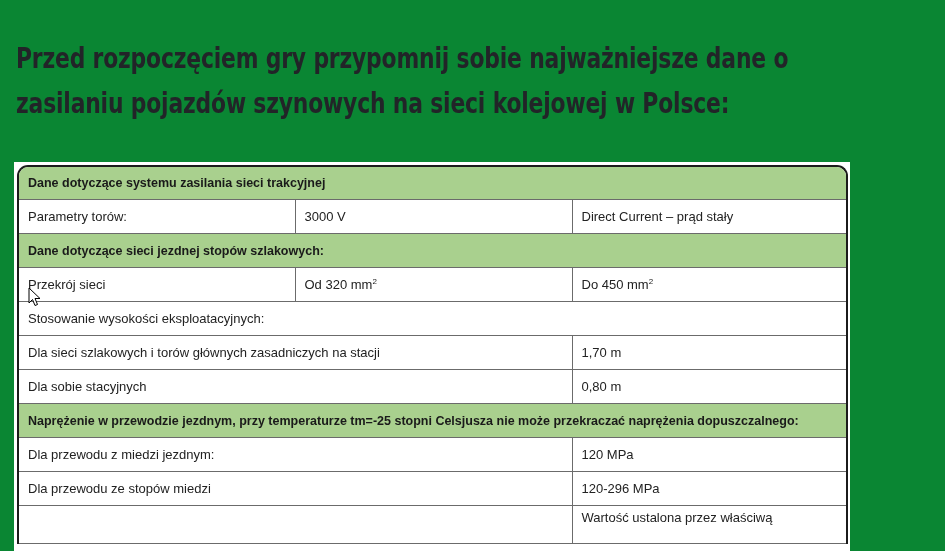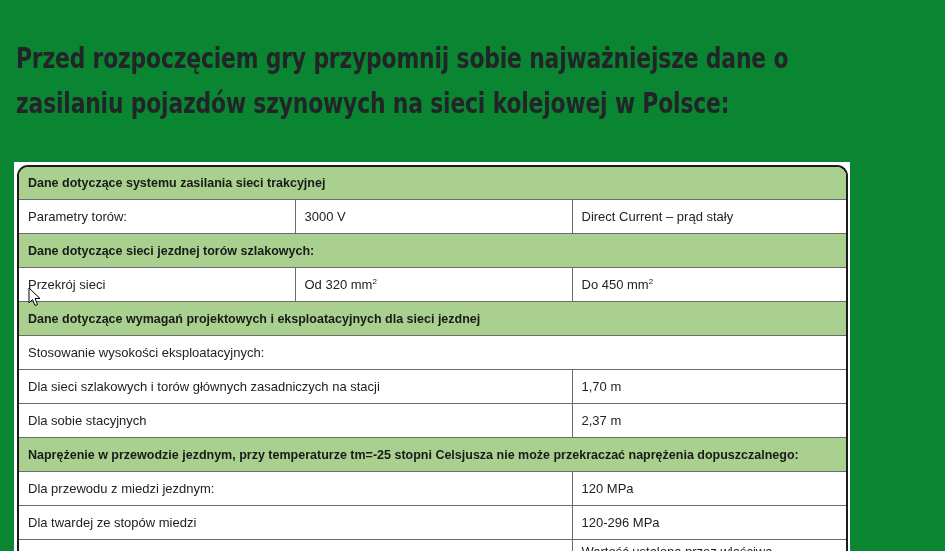--- a/index.html
+++ b/index.html
@@ -115,52 +115,49 @@
         <tr class="section">
           <td colspan="3">Dane dotyczące systemu zasilania sieci trakcyjnej</td>
         </tr>
         <tr>
           <td>Parametry torów:</td>
           <td>3000 V</td>
           <td>Direct Current – prąd stały</td>
         </tr>
 
         <tr class="section">
-          <td colspan="3">Dane dotyczące sieci jezdnej torów szlakowych:</td>
+          <td colspan="3">Dane dotyczące sieci jezdnej stopów szlakowych:</td>
         </tr>
         <tr>
           <td>Przekrój sieci</td>
           <td><span>Od 320 mm</span><sup>2</sup></td>
           <td><span>Do 450 mm</span><sup>2</sup></td>
         </tr>
 
-        <tr class="section">
-          <td colspan="3">Dane dotyczące wymagań projektowych i eksploatacyjnych dla sieci jezdnej</td>
-        </tr>
         <tr>
           <td colspan="3">Stosowanie wysokości eksploatacyjnych:</td>
         </tr>
         <tr>
           <td colspan="2">Dla sieci szlakowych i torów głównych zasadniczych na stacji</td>
           <td>1,70 m</td>
         </tr>
         <tr>
           <td colspan="2">Dla sobie stacyjnych</td>
-          <td>2,37 m</td>
+          <td>0,80 m</td>
         </tr>
 
         <tr class="section">
           <td colspan="3">Naprężenie w przewodzie jezdnym, przy temperaturze tm=-25 stopni Celsjusza nie może przekraczać naprężenia dopuszczalnego:</td>
         </tr>
         <tr>
           <td colspan="2">Dla przewodu z miedzi jezdnym:</td>
           <td>120 MPa</td>
         </tr>
         <tr>
-          <td colspan="2">Dla twardej ze stopów miedzi</td>
+          <td colspan="2">Dla przewodu ze stopów miedzi</td>
           <td>120-296 MPa</td>
         </tr>
         <tr>
           <td colspan="2"></td>
           <td class="wrap">Wartość ustalona przez właściwą</td>
         </tr>
       </tbody>
     </table>
   </div>
 </div>

